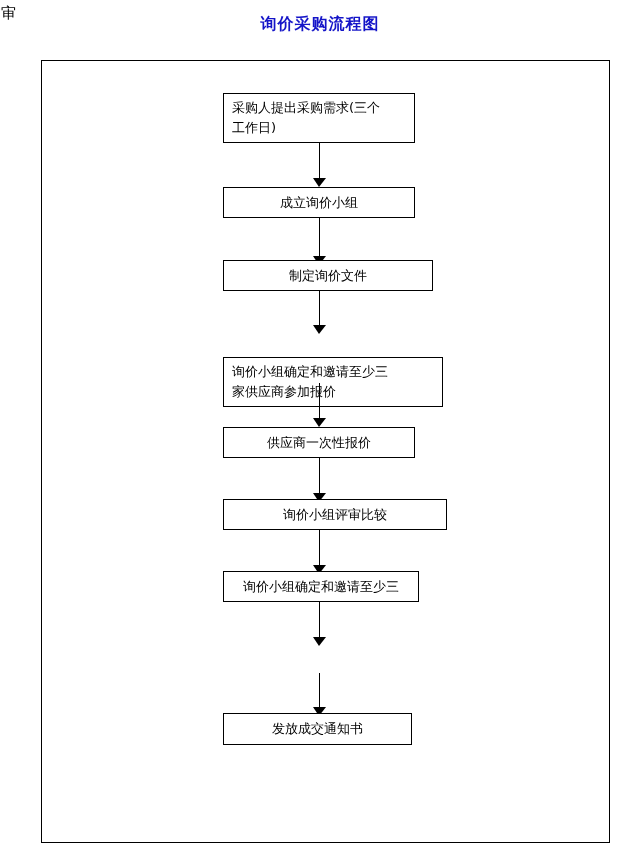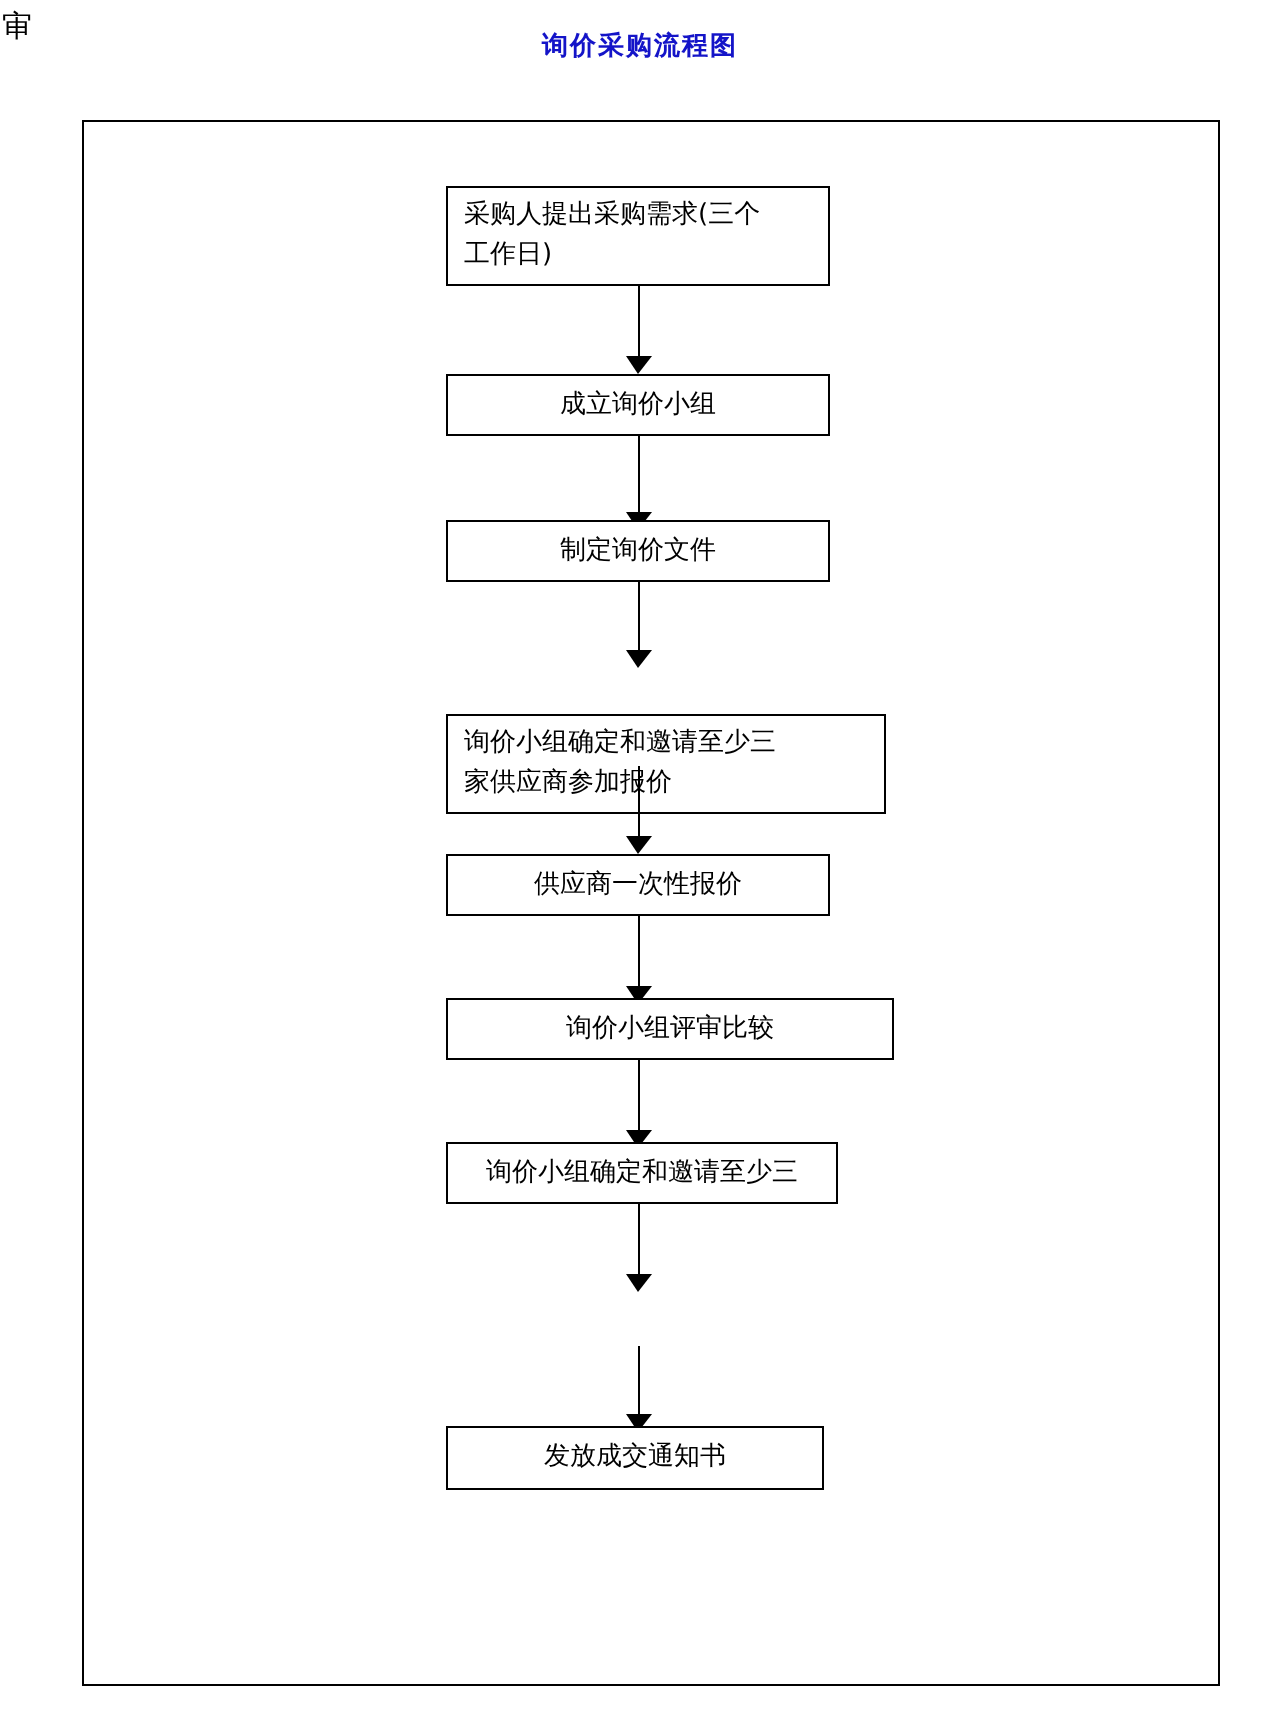--- a/index.html
+++ b/index.html
@@ -26,21 +26,21 @@
     font-family: "DejaVu Sans", "Liberation Sans", sans-serif;
     white-space: nowrap;
   }
 
   .page-title {
     position: absolute;
     left: 0;
     top: 12px;
     width: 640px;
     text-align: center;
-    font-size: 13px;
+    font-size: 16px;
     line-height: 24px;
     font-weight: bold;
     letter-spacing: 1px;
     color: #1414c8;
     font-family: "DejaVu Sans", "Liberation Sans", sans-serif;
   }
 
   
   .chart-frame {
     position: absolute;
@@ -112,29 +112,29 @@
 
   <div class="flow-node two-line" style="left:181px; top:32px; width:192px; height:50px;">
     <span class="node-text">采购人提出采购需求(三个
 工作日)</span>
   </div>
   <div class="connector" style="left:271px; top:82px; height:44px;">
     <div class="stem" style="height:35px;"></div>
     <div class="head" style="top:35px;"></div>
   </div>
 
-  <div class="flow-node" style="left:181px; top:126px; width:192px; height:31px;">
+  <div class="flow-node" style="left:181px; top:126px; width:192px; height:31px;font-family:Liberation Serif, serif;">
     <span class="node-text">成立询价小组</span>
   </div>
   <div class="connector" style="left:271px; top:157px; height:47px;">
     <div class="stem" style="height:38px;"></div>
     <div class="head" style="top:38px;"></div>
   </div>
 
-  <div class="flow-node" style="left:181px; top:199px; width:192px; height:31px;">
+  <div class="flow-node" style="left:181px; top:199px; width:210px; height:31px;">
     <span class="node-text">制定询价文件</span>
   </div>
   <div class="connector" style="left:271px; top:230px; height:43px;">
     <div class="stem" style="height:34px;"></div>
     <div class="head" style="top:34px;"></div>
   </div>
 
   <div class="flow-node two-line" style="left:181px; top:272px; width:220px; height:50px;margin-top:24px;">
     <span class="node-text">询价小组确定和邀请至少三
 家供应商参加报价</span>

